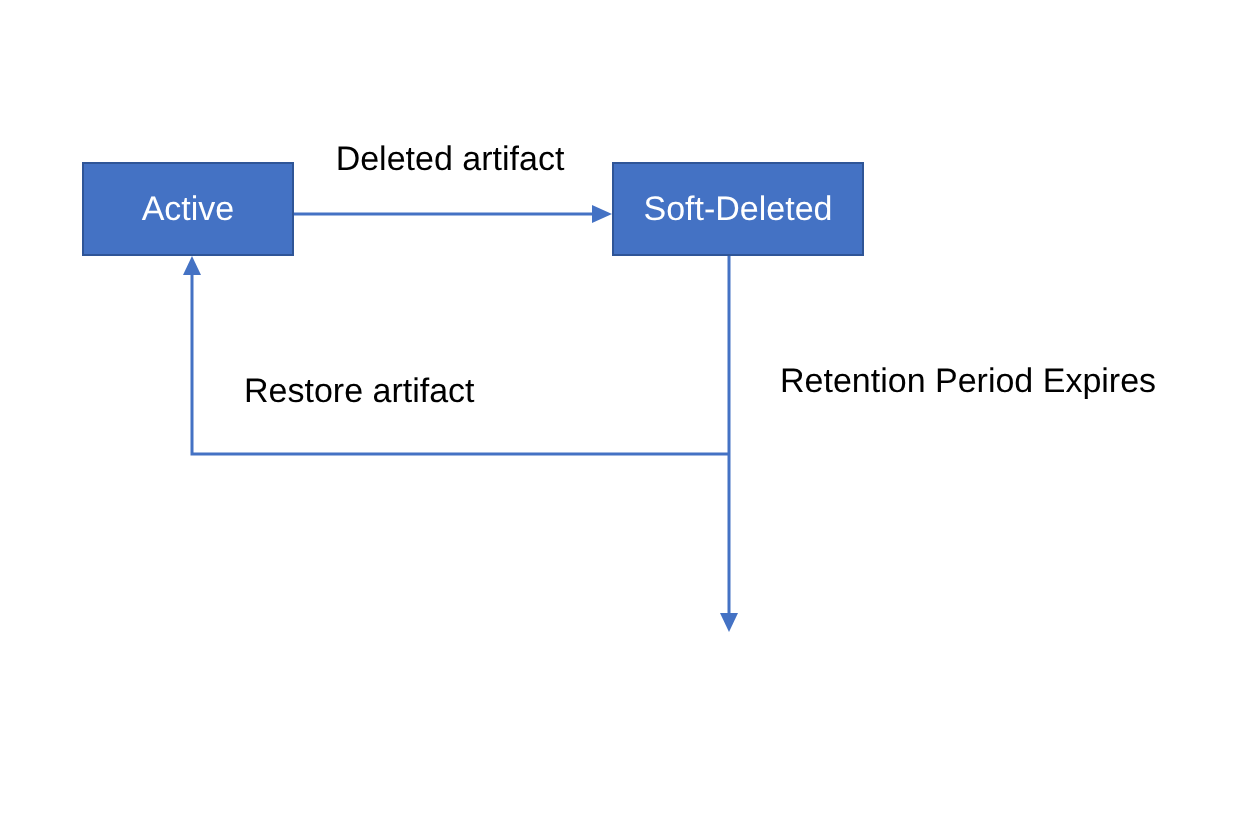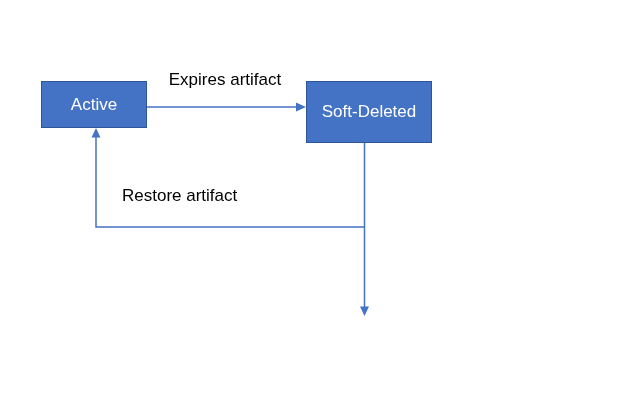--- a/index.html
+++ b/index.html
@@ -31,21 +31,21 @@
     justify-content: center;
     text-align: left;
     line-height: 1.25;
   }
   .node-active {
     left: 41px; top: 81px;
     width: 106px; height: 47px;
   }
   .node-soft-deleted {
     left: 306px; top: 81px;
-    width: 126px; height: 62px;
+    width: 126px; height: 47px;
   }
   .node-permanently-deleted {
     left: 296px; top: 316px;
     width: 137px; height: 48px;
     padding: 0 14px;
   }
   .edge-label {
     position: absolute;
     color: #000000;
     font-size: 17px;
@@ -103,18 +103,19 @@
 
   <div class="node node-active">
     <span>Active</span>
   </div>
 
   <div class="node node-soft-deleted">
     <span>Soft-Deleted</span>
   </div>
 
 
-  <div class="edge-label label-delete">Expires artifact</div>
+  <div class="edge-label label-delete">Deleted artifact</div>
 
   <div class="edge-label label-restore">Restore artifact</div>
 
+  <div class="edge-label label-retention">Retention Period Expires</div>
 
 </div>
 
 </body></html>

